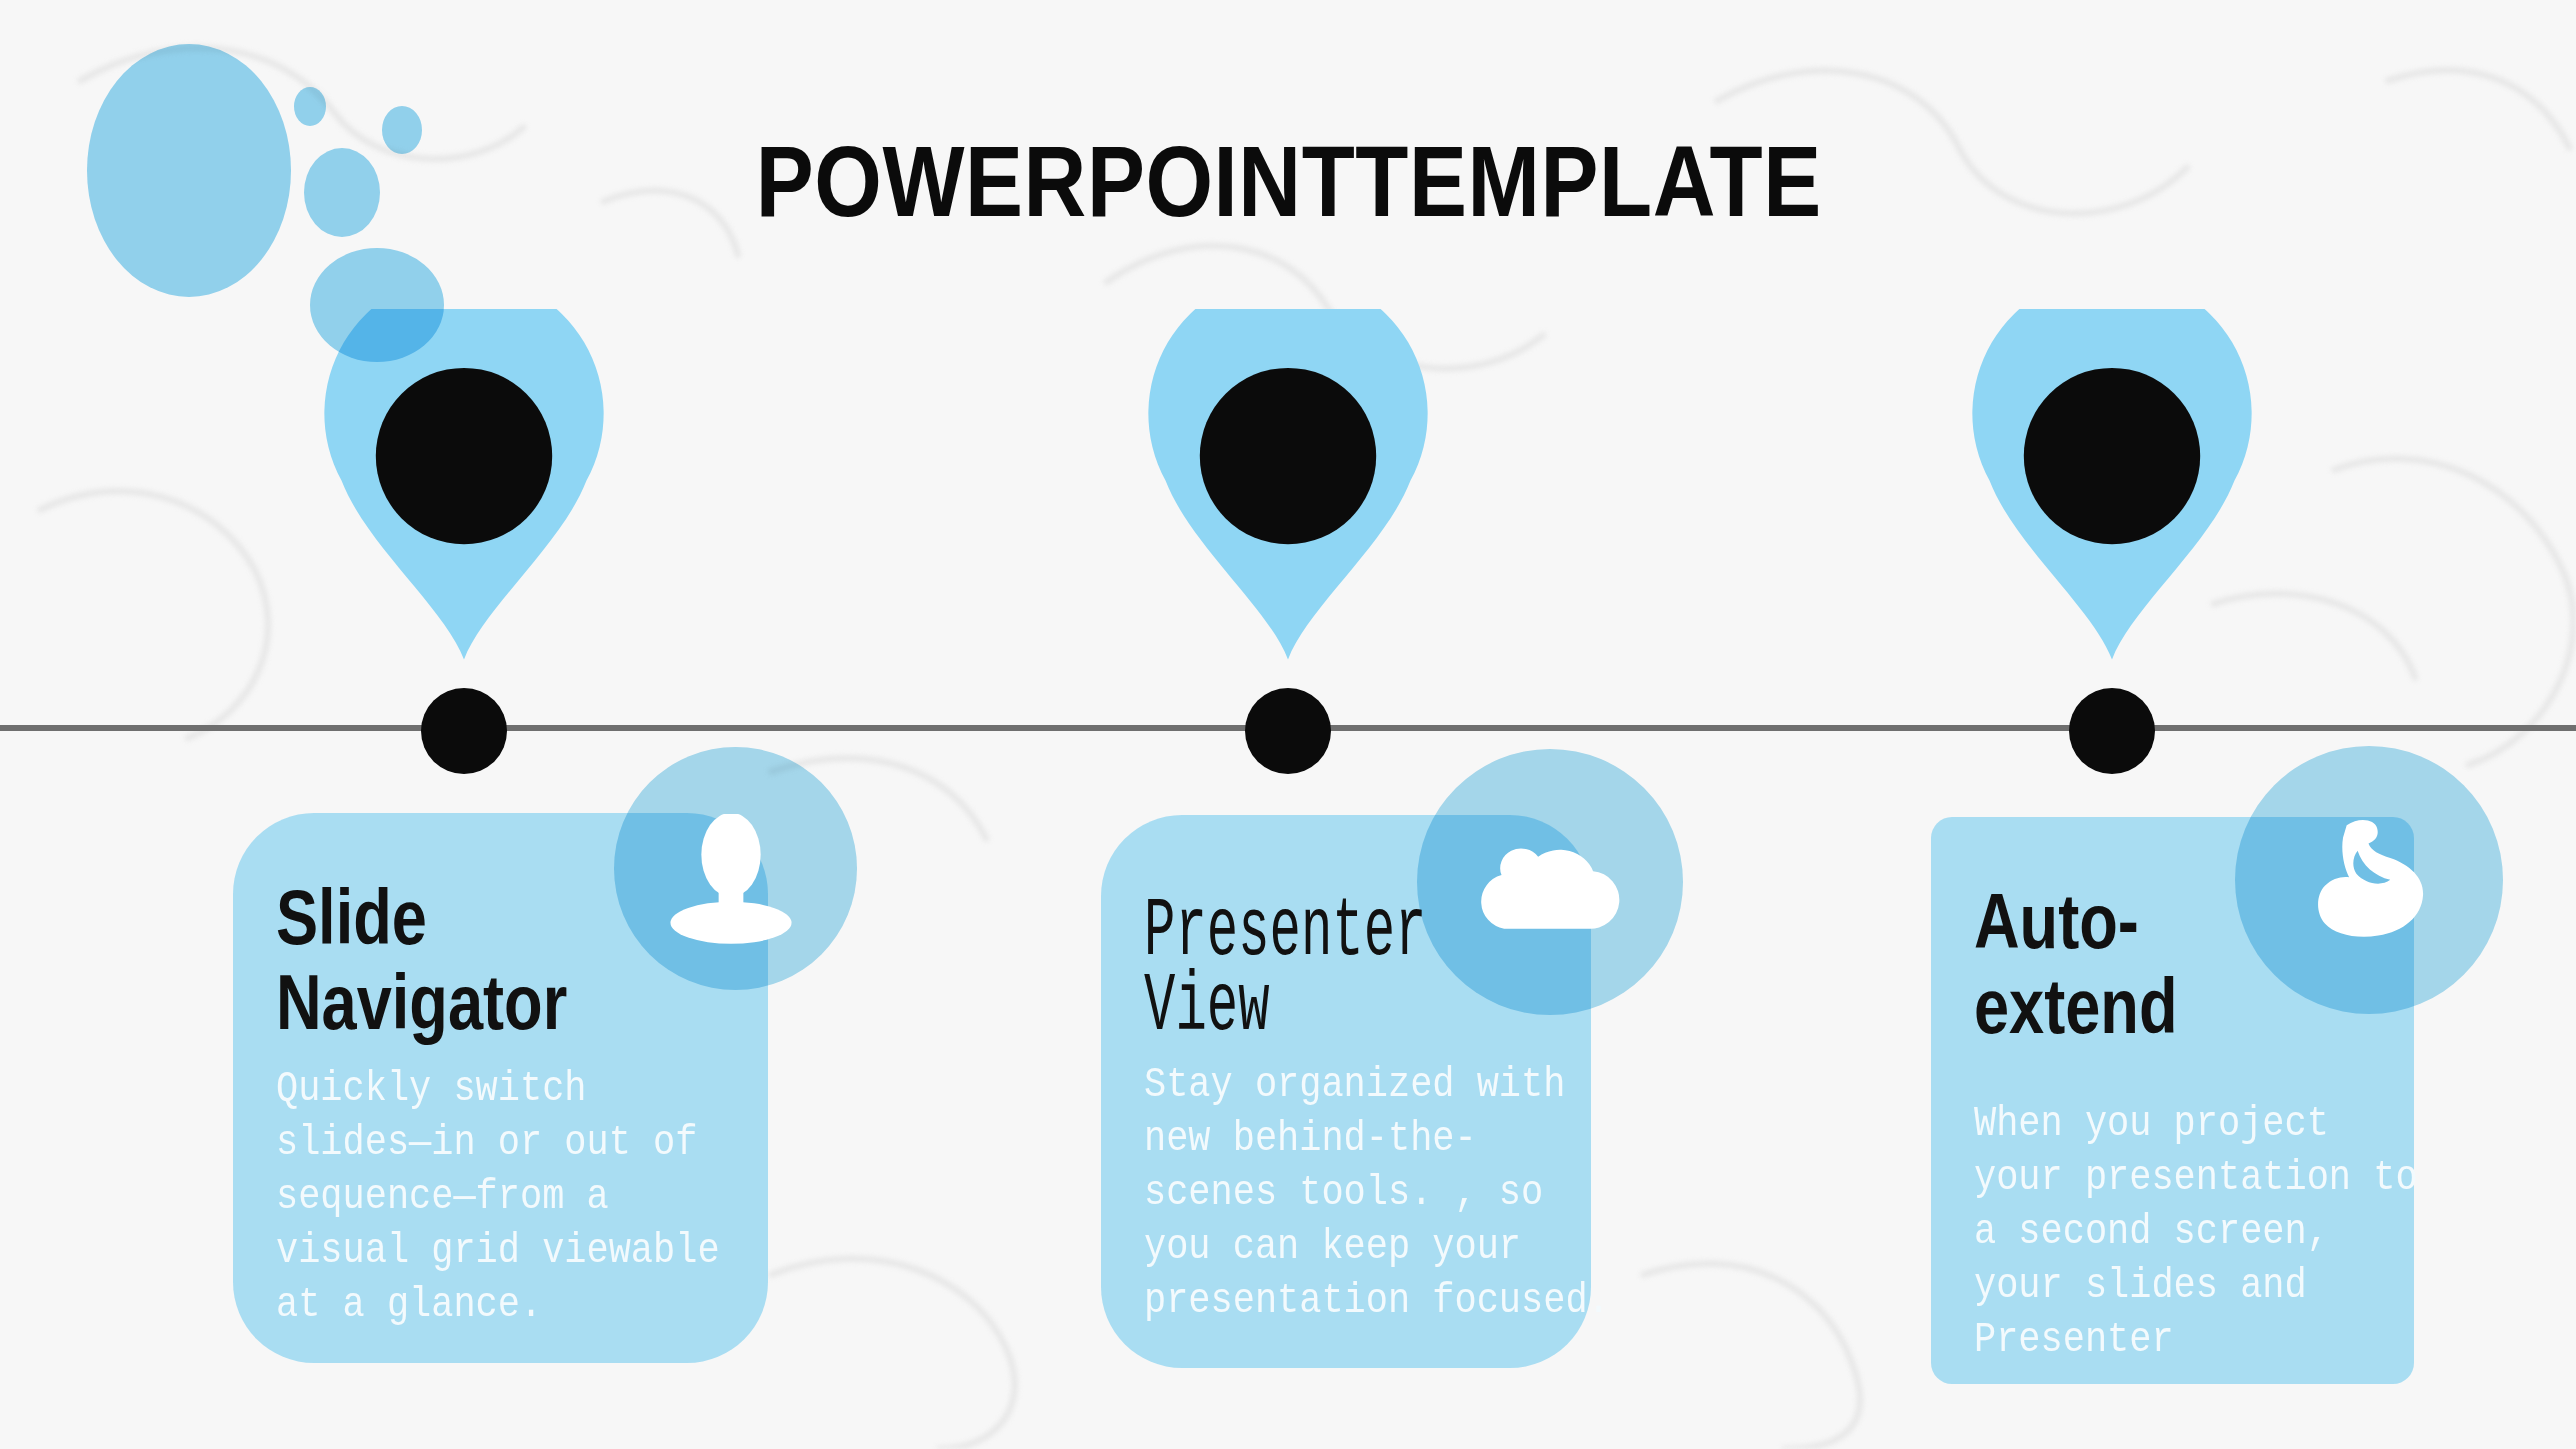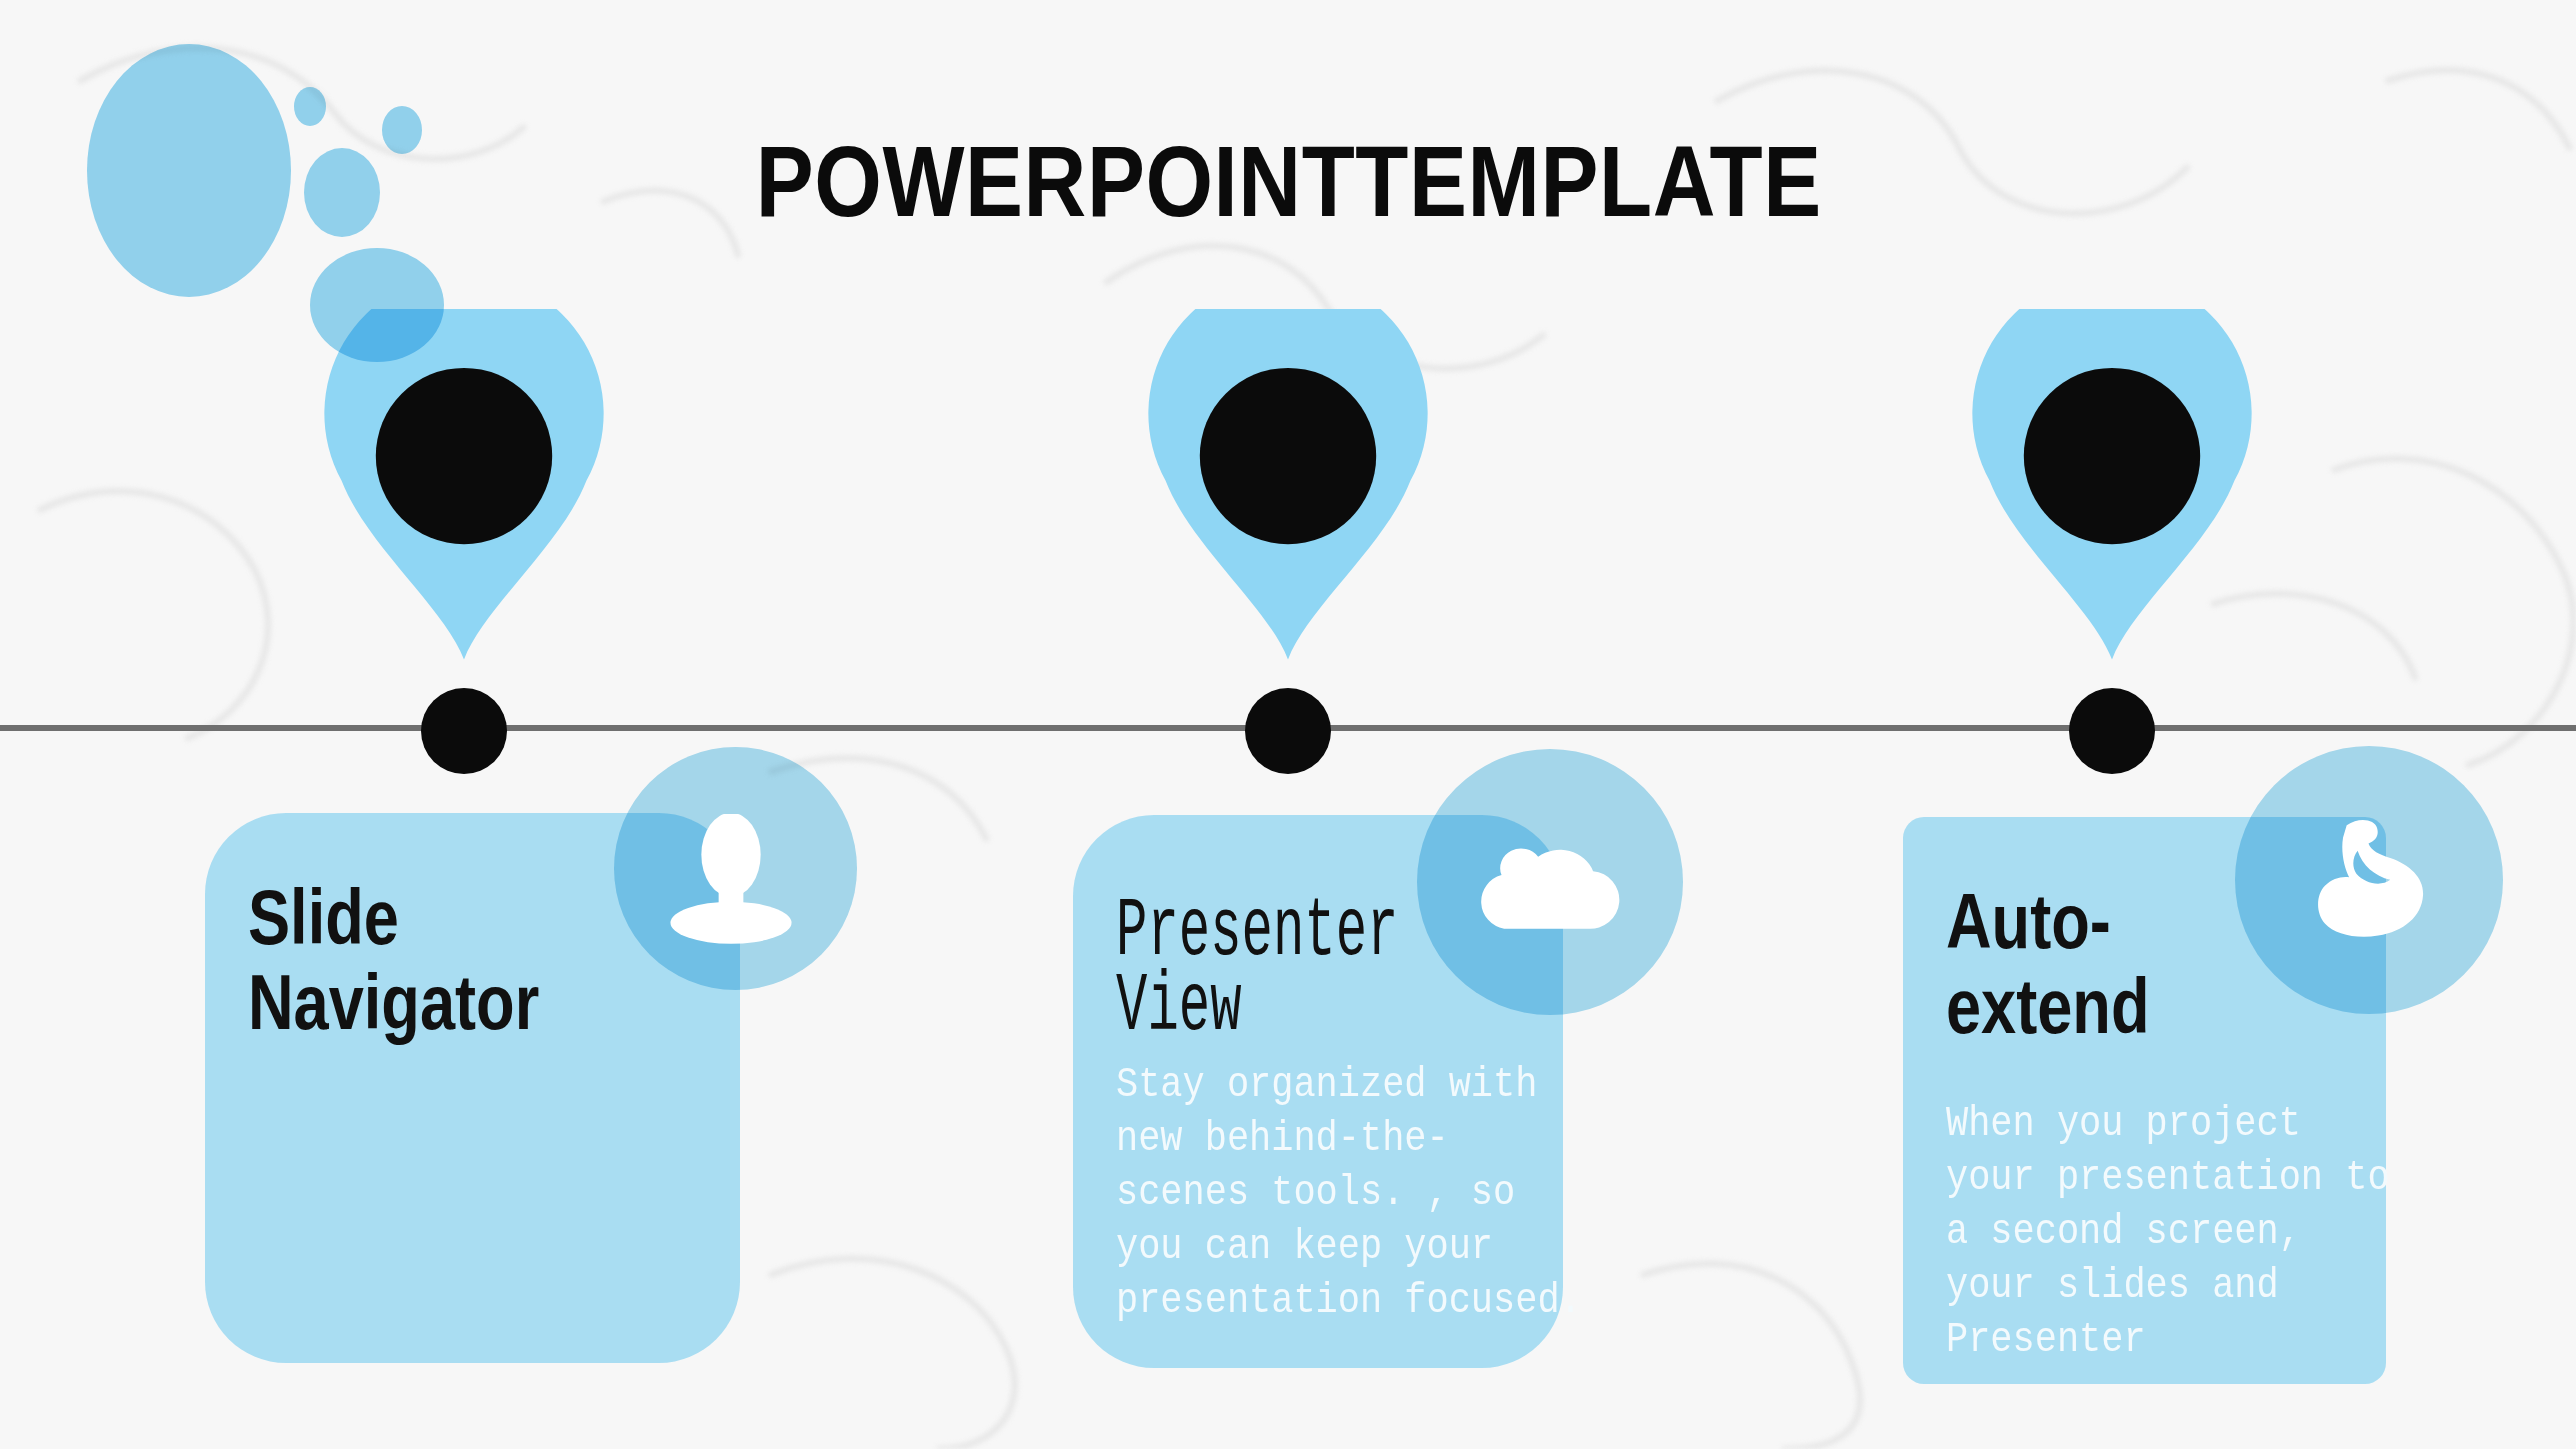--- a/index.html
+++ b/index.html
@@ -12,21 +12,21 @@
   
   .title-wrap{position:absolute;left:669px;top:131px;width:1060px;height:114px;text-align:center;white-space:nowrap;}
   .title-text{display:inline-block;font-weight:bold;font-size:101px;line-height:101px;color:#0B0B0B;
     transform:scaleX(0.86);transform-origin:center;letter-spacing:0.7px;}
   
   .timeline{position:absolute;left:0;top:725px;width:2576px;height:6px;background:#6F6F6F;}
   .dot{position:absolute;width:86px;height:86px;border-radius:50%;background:#0B0B0B;top:688px;}
   
   .pin{position:absolute;width:294px;height:353px;top:309px;}
   
-  .card{position:absolute;background:#A9DDF2;border-radius:81px;box-sizing:border-box;}
+  .card{position:absolute;background:#A9DDF2;border-radius:81px;box-sizing:border-box;margin-left:28px;}
   .card-1{left:205px;top:813px;width:535px;height:550px;padding:62px 0 0 43px;}
   .card-2{left:1073px;top:815px;width:490px;height:553px;padding:80px 0 0 43px;}
   .card-3{left:1903px;top:817px;width:483px;height:567px;padding:62px 0 0 43px;border-radius:21px;}
   .card-title{margin:0;color:#111;white-space:pre;}
   .sans-title{font-family:"Liberation Sans",sans-serif;font-weight:bold;font-size:77px;line-height:85px;}
   .sans-title .tx{display:inline-block;transform:scaleX(0.82);transform-origin:left top;white-space:pre;}
   .mono-title{font-family:"Liberation Mono",monospace;font-weight:normal;font-size:83px;line-height:75px;}
   .mono-title .tx{display:inline-block;transform:scaleX(0.63);transform-origin:left top;white-space:pre;}
   .card-body{margin:0;font-family:"Liberation Mono",monospace;font-size:42px;line-height:54px;color:#F3FAFD;}
   .card-body .tx{display:inline-block;transform:scaleX(0.88);transform-origin:left top;white-space:pre;}
@@ -86,20 +86,25 @@
   <div class="bubble" style="left:310px;top:248px;width:134px;height:114px;"></div>
 
   <div class="timeline"></div>
   <div class="dot" style="left:421px;"></div>
   <div class="dot" style="left:1245px;"></div>
   <div class="dot" style="left:2069px;"></div>
 
   <div class="card card-1">
     <h2 class="card-title sans-title"><span class="tx">Slide
 Navigator</span></h2>
+    <p class="card-body body-1"><span class="tx">Quickly switch
+slides—in or out of
+sequence—from a
+visual grid viewable
+at a glance.</span></p>
   </div>
   <div class="badge badge-1"></div>
   <div class="icon" style="left:669px;top:814px;width:124px;height:131px;">
     <svg viewBox="0 0 100 106" fill="#FFFFFF">
       <ellipse cx="50" cy="33" rx="24" ry="34"></ellipse>
       <ellipse cx="50" cy="88" rx="49" ry="17"></ellipse>
       <rect x="40" y="58" width="20" height="18"></rect>
     </svg>
   </div>
 

